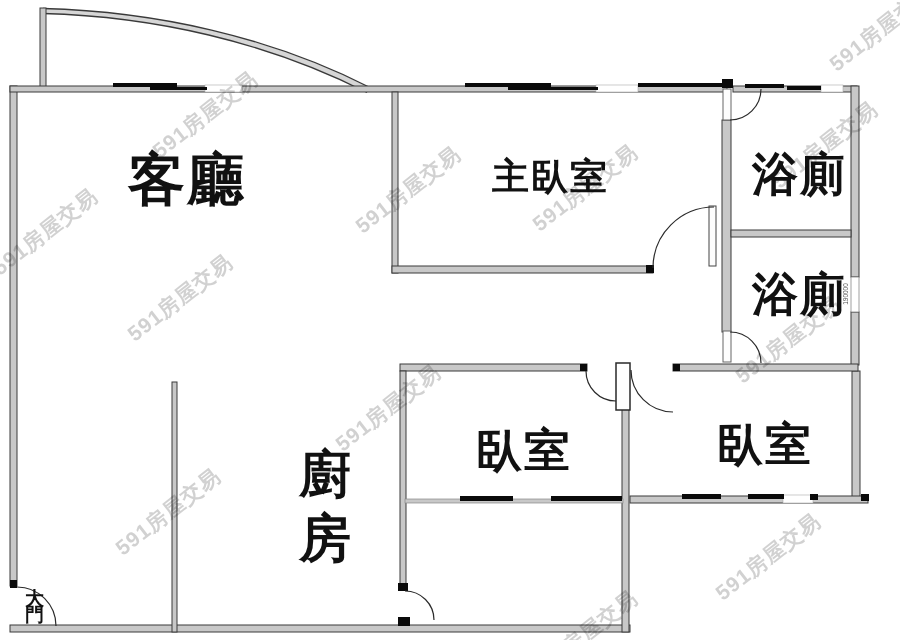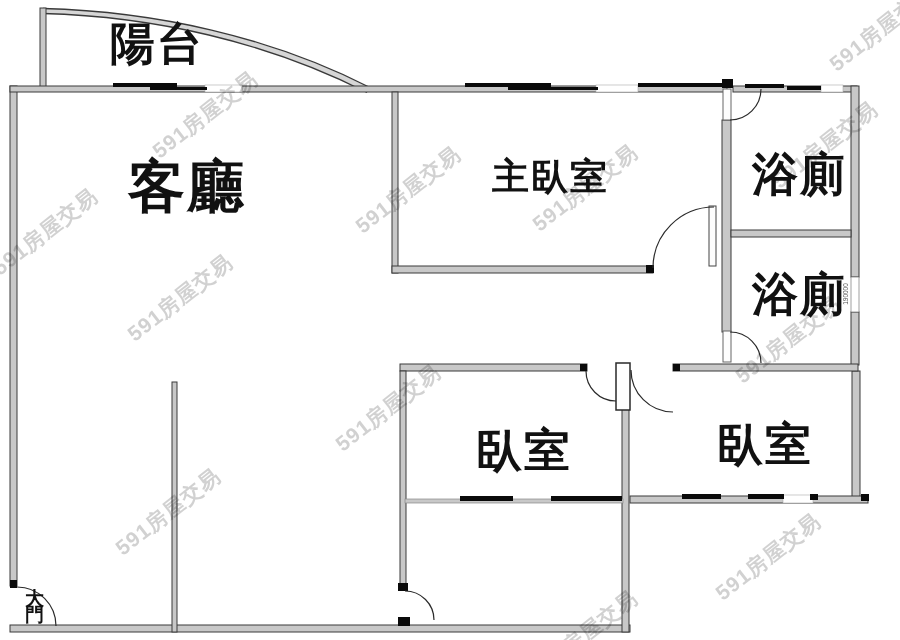--- a/index.html
+++ b/index.html
@@ -105,25 +105,25 @@
       <path d="M 17 587 A 39 39 0 0 1 56 626"></path>
       <path d="M 653 268 A 61 61 0 0 1 714 207"></path>
       <path d="M 730 120 A 31 31 0 0 0 761 89"></path>
       <path d="M 730 332 A 31 31 0 0 1 761 363"></path>
       <path d="M 586 371 A 30 30 0 0 0 616 401"></path>
       <path d="M 631 370 A 42 42 0 0 0 673 412"></path>
       <path d="M 405 591 A 29 29 0 0 1 434 620"></path>
     </g>
   </svg>
 
-  <div class="room-label" style="left:110px;top:20px;font-size:45px;">陽台</div>
-  <div class="room-label" style="left:128px;top:157px;font-size:57px;">客廳</div>
+  <div class="room-label" style="left:128px;top:150px;font-size:57px;">客廳</div>
   <div class="room-label" style="left:492px;top:158px;font-size:37px;">主臥室</div>
   <div class="room-label" style="left:752px;top:150px;font-size:46px;">浴廁</div>
   <div class="room-label" style="left:752px;top:270px;font-size:46px;">浴廁</div>
+  <div class="room-label vertical" style="left:299px;top:442px;font-size:52px;width:56px;line-height:64px;">廚房</div>
   <div class="room-label" style="left:476px;top:426px;font-size:46px;">臥室</div>
   <div class="room-label" style="left:717px;top:420px;font-size:46px;">臥室</div>
   <div class="room-label vertical" style="left:25px;top:591px;font-size:19px;width:16px;line-height:16px;letter-spacing:0;">大門</div>
 
   <div class="dim-label" style="left:845px;top:294px;">190000</div>
 
   <div class="watermark" style="left:205px;top:115px;">591房屋交易</div>
   <div class="watermark" style="left:45px;top:232px;">591房屋交易</div>
   <div class="watermark" style="left:408px;top:190px;">591房屋交易</div>
   <div class="watermark" style="left:585px;top:188px;">591房屋交易</div>

